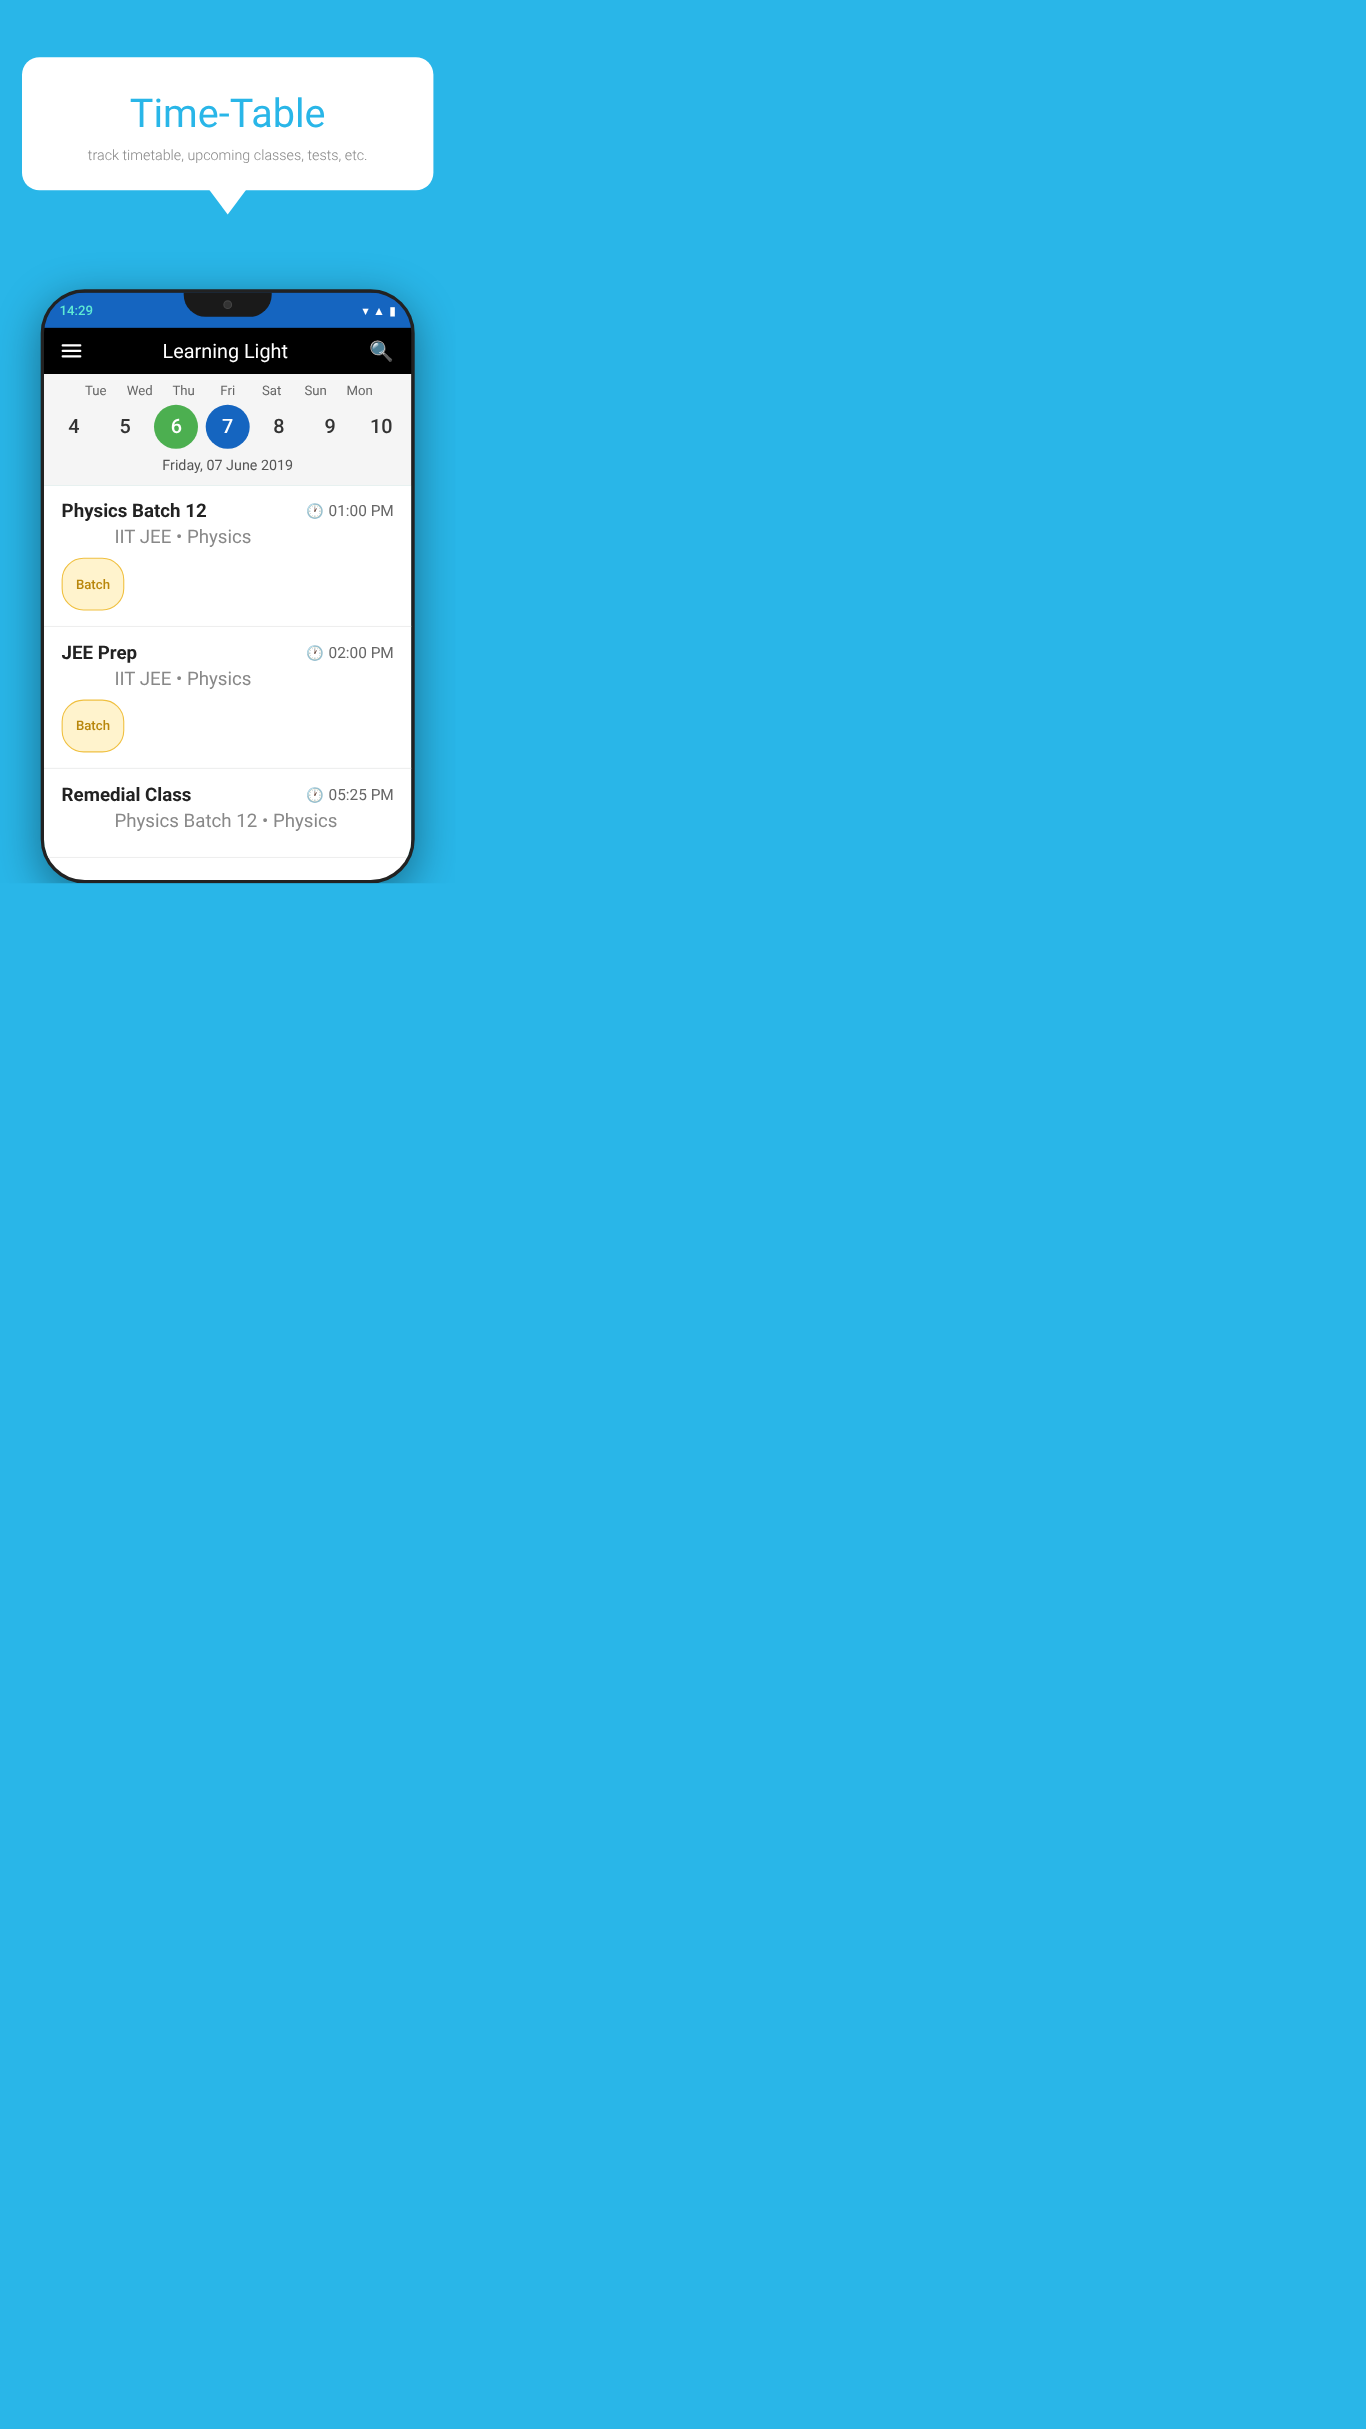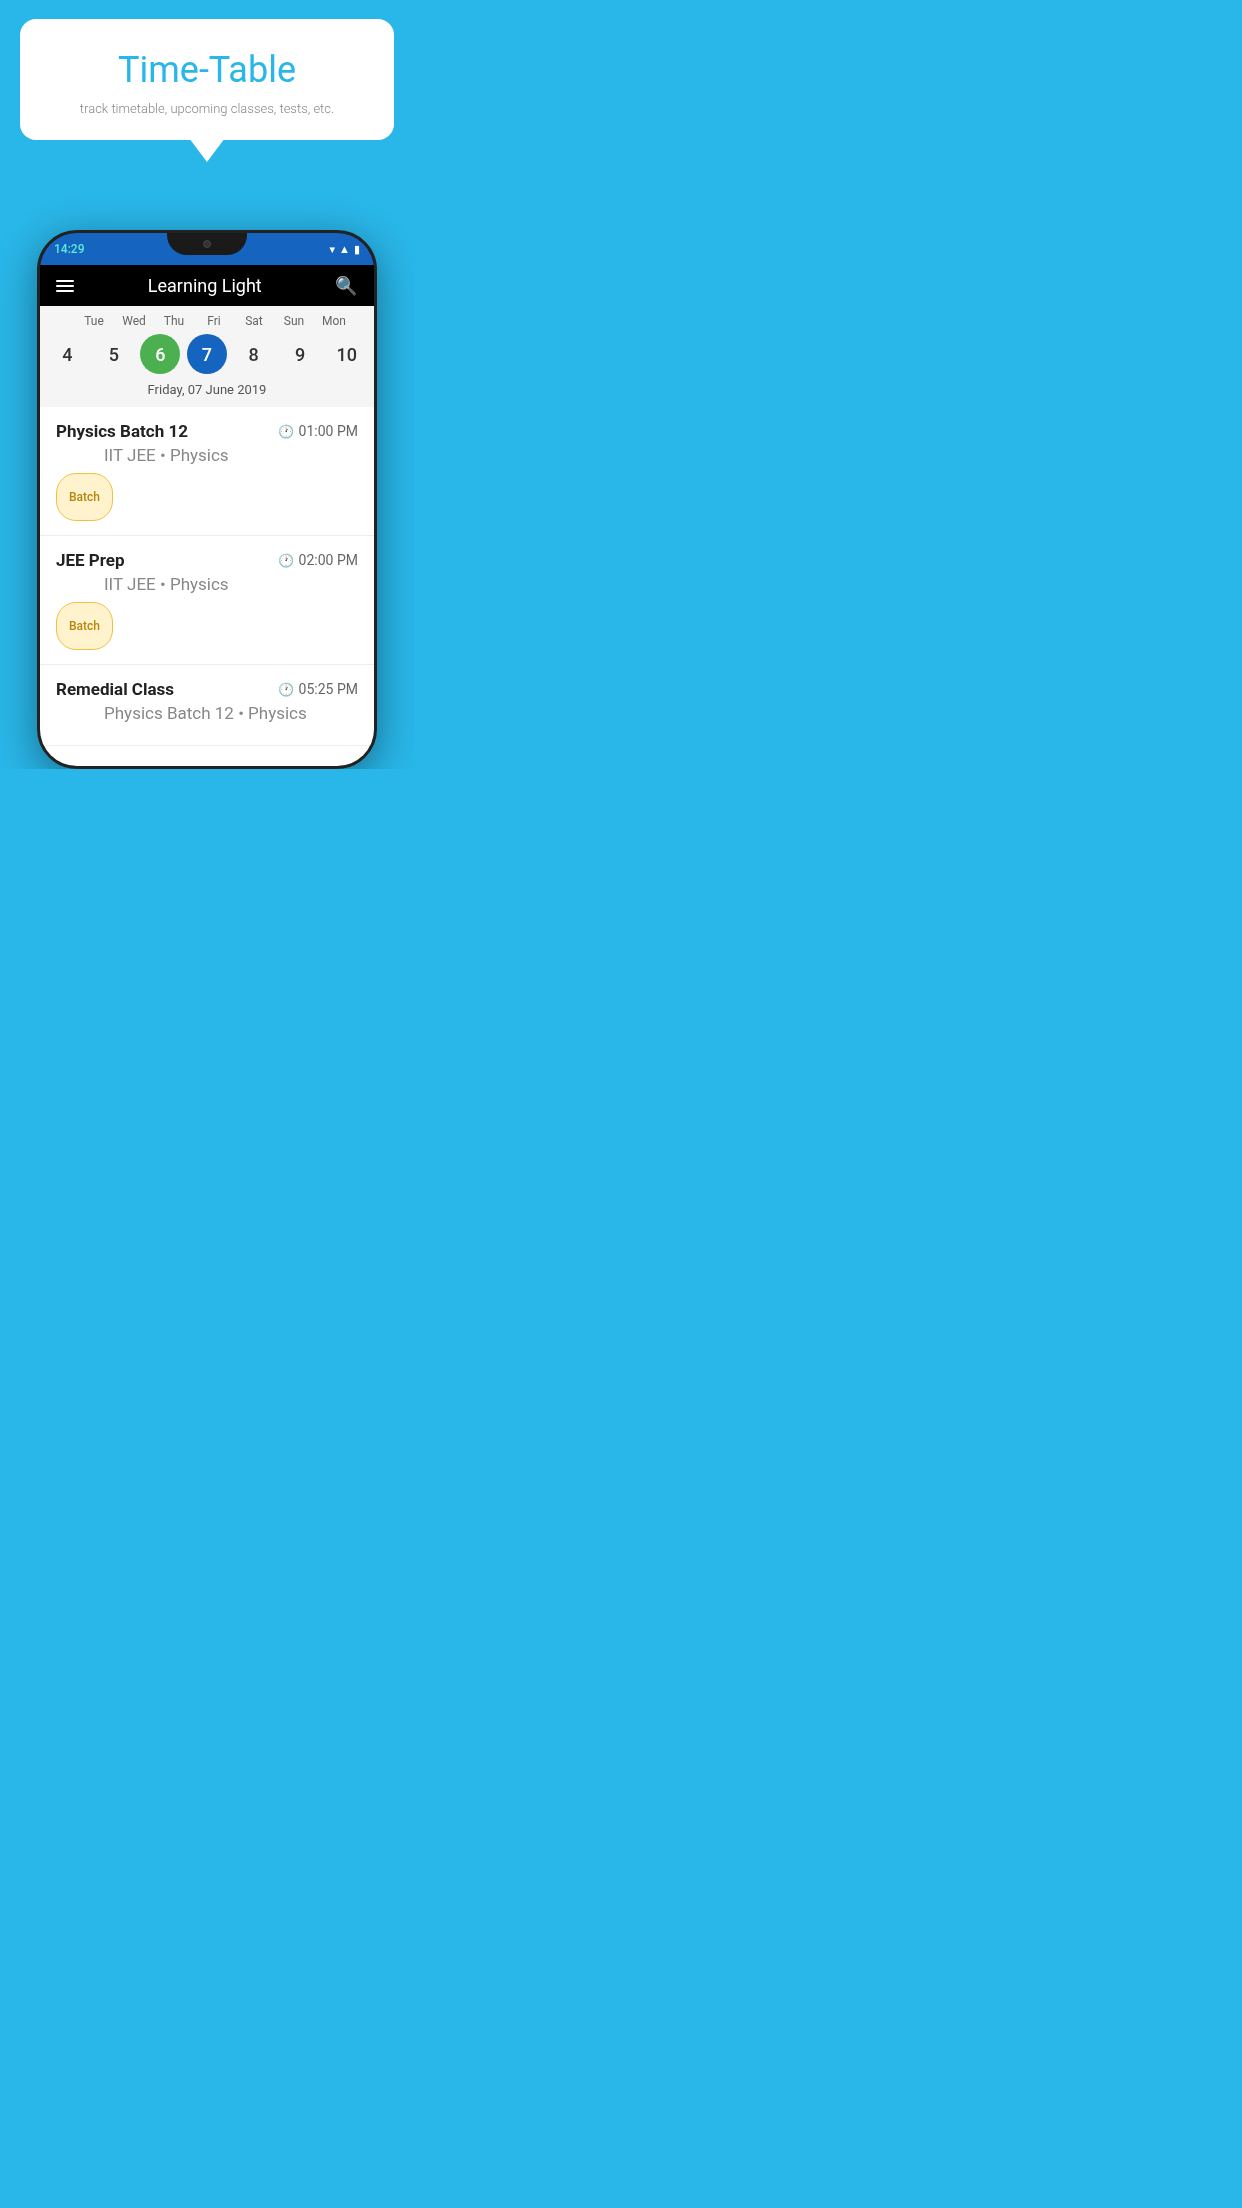--- a/index.html
+++ b/index.html
@@ -12,21 +12,21 @@
       font-family: 'Roboto', Arial, sans-serif;
       display: flex;
       flex-direction: column;
       align-items: center;
       overflow-x: hidden;
     }
 
     
     .top-section {
       width: 100%;
-      padding: 19px 20px 20px;
+      padding: 52px 20px 20px;
       display: flex;
       flex-direction: column;
       align-items: flex-end;
     }
 
     .speech-bubble {
       background: white;
       border-radius: 16px;
       padding: 30px 24px 24px;
       width: 100%;
@@ -171,21 +171,21 @@
     }
 
     
     .calendar-strip {
       background: #f5f5f5;
       padding: 8px 0 4px;
     }
 
     .days-row {
       display: flex;
-      justify-content: flex-end;
+      justify-content: center;
       padding: 0 20px;
       margin-bottom: 6px;
     }
 
     .day-label {
       font-size: 12px;
       color: #666;
       width: 40px;
       text-align: center;
     }

